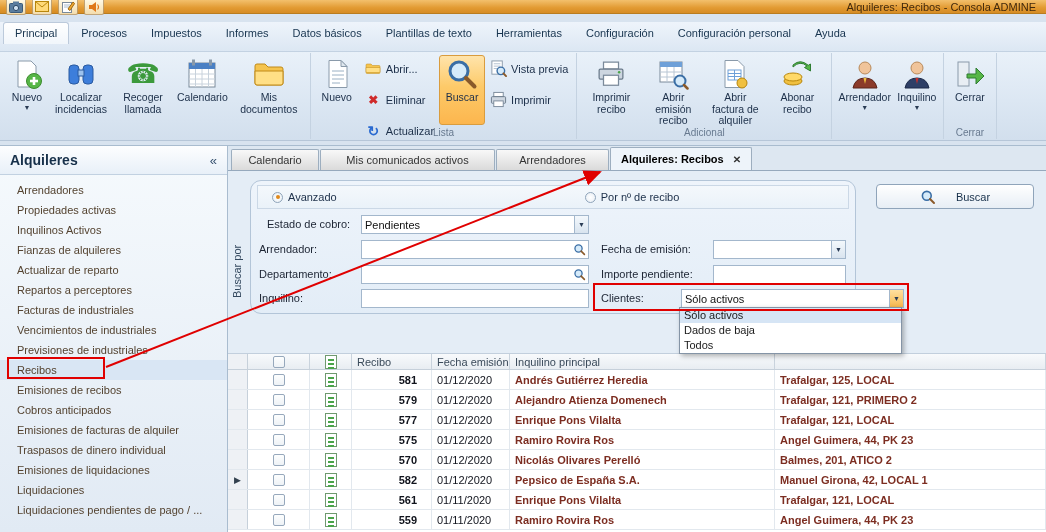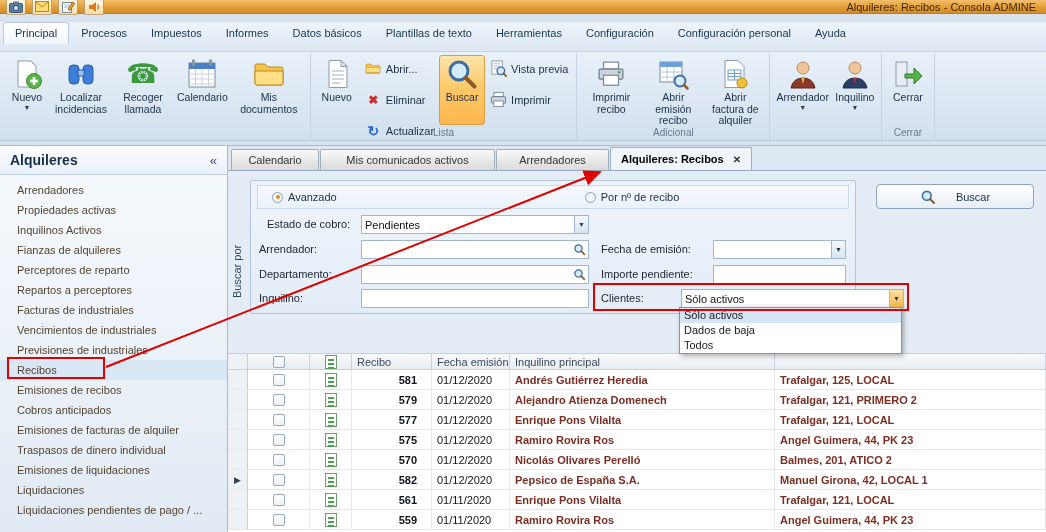--- a/index.html
+++ b/index.html
@@ -47,21 +47,21 @@
 .ttab{height:21px;display:flex;align-items:center;justify-content:center;padding:0 10px;margin-right:1px;background:linear-gradient(#f8f8f8,#dadada);border:1px solid #9daebf;border-bottom:none;border-radius:2px 2px 0 0;color:#333;white-space:nowrap}
 .ttab:nth-child(1){min-width:88px}
 .ttab:nth-child(2){min-width:175px}
 .ttab:nth-child(3){min-width:113px}
 .ttab.active{background:#eef4fa;font-weight:bold;color:#000;height:23px;min-width:142px;position:relative;z-index:2}
 .ttab .x{margin-left:9px;font-size:10px;font-weight:bold;color:#333}
 
 
 .search-area{position:relative;height:183px;background:#e4edf6;border-bottom:1px solid #c2cfdd}
 .vlabel{position:absolute;left:3px;top:52px;width:15px;height:96px;color:#33485e;writing-mode:vertical-rl;transform:rotate(180deg);text-align:center}
-.search-box{position:absolute;left:22px;top:9px;width:606px;height:134px;border:1px solid #b3c5d8;background:linear-gradient(#eef4fb,#e3edf7);border-radius:2px}
+.search-box{position:absolute;left:22px;top:9px;width:606px;height:134px;border:1px solid #b3c5d8;background:linear-gradient(#eef4fb,#e3edf7);border-radius:11px}
 .radio-panel{position:absolute;left:6px;right:6px;top:4px;height:24px;border:1px solid #cbd8e6;background:linear-gradient(#f4f8fc,#eaf2f9);display:flex;align-items:center}
 .radio-item{display:flex;align-items:center;color:#1c2f49}
 .radio{width:11px;height:11px;border:1px solid #8fa4ba;border-radius:50%;background:radial-gradient(#ffffff,#e6edf4);position:relative;margin-right:5px;flex:none}
 .radio.on::after{content:"";position:absolute;left:2.5px;top:2.5px;width:4px;height:4px;border-radius:50%;background:#e08a1e}
 .flabel{position:absolute;height:19px;line-height:19px;color:#1c2433}
 .fld,.combo{position:absolute;height:19px}
 .fld input,.combo input{width:100%;height:100%;border:1px solid #a3b7cc;background:#fff;font:11px "Liberation Sans",sans-serif;padding:0 16px 0 3px;color:#111}
 .fld.plain input{padding-right:3px}
 .cbtn{position:absolute;right:1px;top:1px;width:14px;height:17px;background:linear-gradient(#f3f8fc,#d9e4ef);border-left:1px solid #a3b7cc;display:flex;align-items:center;justify-content:center;font-size:7px;color:#2a3c55}
 .magbtn{position:absolute;right:2px;top:2px;width:15px;height:15px;display:flex;align-items:center;justify-content:center}
@@ -312,20 +312,30 @@
             <path d="M6 2.5 h13 l6 6 v21 h-19 z" fill="#fff" stroke="#8a9aaa"></path>
             <rect x="9" y="12" width="13" height="10" fill="#fff" stroke="#6ea0d8"></rect>
             <line x1="9" y1="15.5" x2="22" y2="15.5" stroke="#6ea0d8"></line>
             <line x1="9" y1="18.5" x2="22" y2="18.5" stroke="#6ea0d8"></line>
             <line x1="15.5" y1="12" x2="15.5" y2="22" stroke="#6ea0d8"></line>
             <circle cx="23" cy="25" r="5" fill="#f0c040" stroke="#b8860b"></circle>
           </svg>
       </span>
       <span>Abrir factura de alquiler</span>
     </div>
+    <div class="rbtn">
+      <span class="ric">
+        <svg width="32" height="32" viewBox="0 0 32 32">
+            <path d="M16 9 q7 -7 14 -1 l-2.5 1.5 6 3.5 0 -7 -2.2 1.3 q-8 -7 -15.3 -0.3 z" fill="#57b647" stroke="#2e7d32" transform="translate(-4,0)"></path>
+            <ellipse cx="12" cy="23" rx="9" ry="4" fill="#f0c040" stroke="#b8860b"></ellipse>
+            <ellipse cx="12" cy="19" rx="9" ry="4" fill="#ffd968" stroke="#b8860b"></ellipse>
+          </svg>
+      </span>
+      <span>Abonar recibo</span>
+    </div>
     <div class="rgroup-label">Adicional</div>
   </div>
 
   <div class="rgroup">
     <div class="rbtn">
       <span class="ric">
         <svg width="32" height="32" viewBox="0 0 32 32">
             <circle cx="16" cy="10" r="6" fill="#f0c49a" stroke="#b98a5a"></circle>
             <path d="M4 30 q2 -10 12 -10 q10 0 12 10 z" fill="#8b3a2a" stroke="#5a241a"></path>
             <path d="M14.5 20 h3 l-1.5 6 z" fill="#f0c040"></path>
@@ -365,21 +375,21 @@
 <div class="sidebar">
   <div class="sb-head">
     <span>Alquileres</span>
     <span class="sb-collapse">«</span>
   </div>
   <div class="sb-items">
     <div class="sb-item">Arrendadores</div>
     <div class="sb-item">Propiedades activas</div>
     <div class="sb-item">Inquilinos Activos</div>
     <div class="sb-item">Fianzas de alquileres</div>
-    <div class="sb-item">Perceptores de reparto</div>
+    <div class="sb-item">Actualizar de reparto</div>
     <div class="sb-item">Repartos a perceptores</div>
     <div class="sb-item">Facturas de industriales</div>
     <div class="sb-item">Vencimientos de industriales</div>
     <div class="sb-item">Previsiones de industriales</div>
     <div class="sb-item sel">Recibos</div>
     <div class="sb-item">Emisiones de recibos</div>
     <div class="sb-item">Cobros anticipados</div>
     <div class="sb-item">Emisiones de facturas de alquiler</div>
     <div class="sb-item">Traspasos de dinero individual</div>
     <div class="sb-item">Emisiones de liquidaciones</div>

